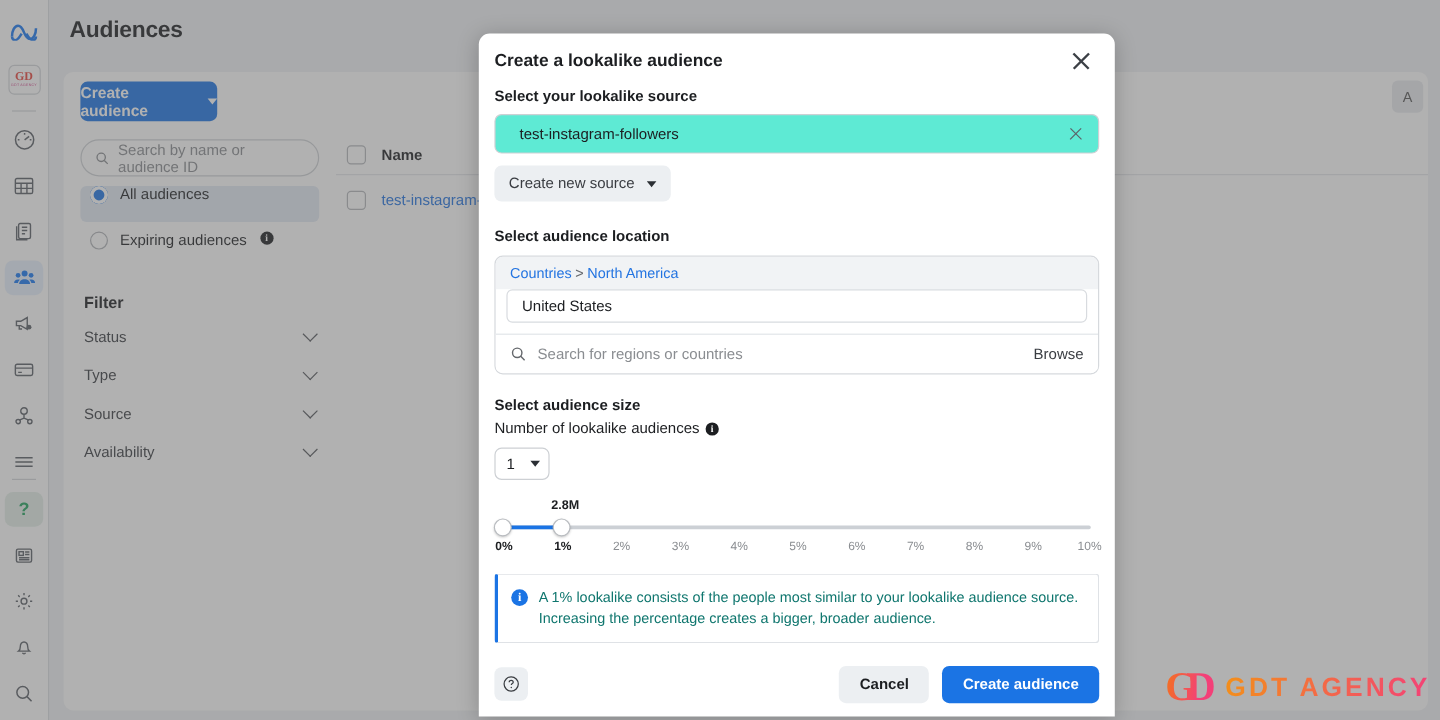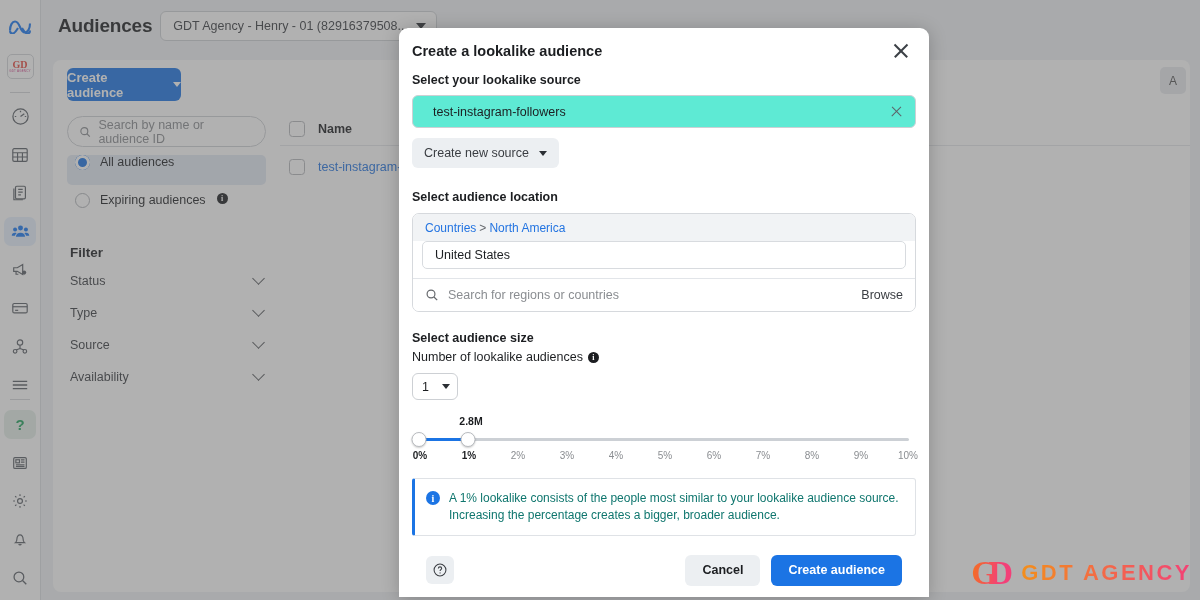--- a/index.html
+++ b/index.html
@@ -230,21 +230,21 @@
   }
   .note-ic {
     width: 14px; height: 14px; border-radius: 50%; background: #1b74e4; color: #fff;
     font-size: 10px; font-weight: bold; font-family:"Liberation Serif",serif;
     display: flex; align-items: center; justify-content: center; flex: none; margin-top: 1px;
   }
   .note-txt { font-size: 12px; color: #0f766e; line-height: 17px; }
 
   .modal-foot {
     flex: none; height: 54px; display: flex; align-items: center; justify-content: space-between;
-    padding: 0 27px;
+    padding: 0 13px;
   }
   .help-btn {
     width: 28px; height: 28px; border-radius: 6px; background: #eceff2;
     display: flex; align-items: center; justify-content: center;
   }
   .foot-right { display: flex; align-items: center; gap: 11px; }
   .btn-cancel {
     height: 31px; padding: 0 17px; border-radius: 6px; background: #eceff2;
     font-size: 12.5px; font-weight: bold; color: #1c1e21;
     display: flex; align-items: center;
@@ -362,24 +362,20 @@
       <div class="rail-icon" style="margin-bottom:8px;">
         <svg width="18" height="18" viewBox="0 0 20 20" fill="none" stroke="currentColor" stroke-width="1.4">
           <circle cx="8.8" cy="8.8" r="5.4"></circle>
             <path d="M12.8 12.8L17 17"></path>
         </svg>
       </div>
     </div>
 
     <div class="bg-header">
       <div class="bg-title">Audiences</div>
-      <div class="acct-select">
-        <span class="txt">GDT Agency - Henry - 01 (82916379508...</span>
-        <span class="caret"></span>
-      </div>
     </div>
 
     <div class="bg-card">
 
       <div class="left-pane">
         <div class="btn-create">
           <span>Create audience</span>
           <span class="caret"></span>
         </div>
 

